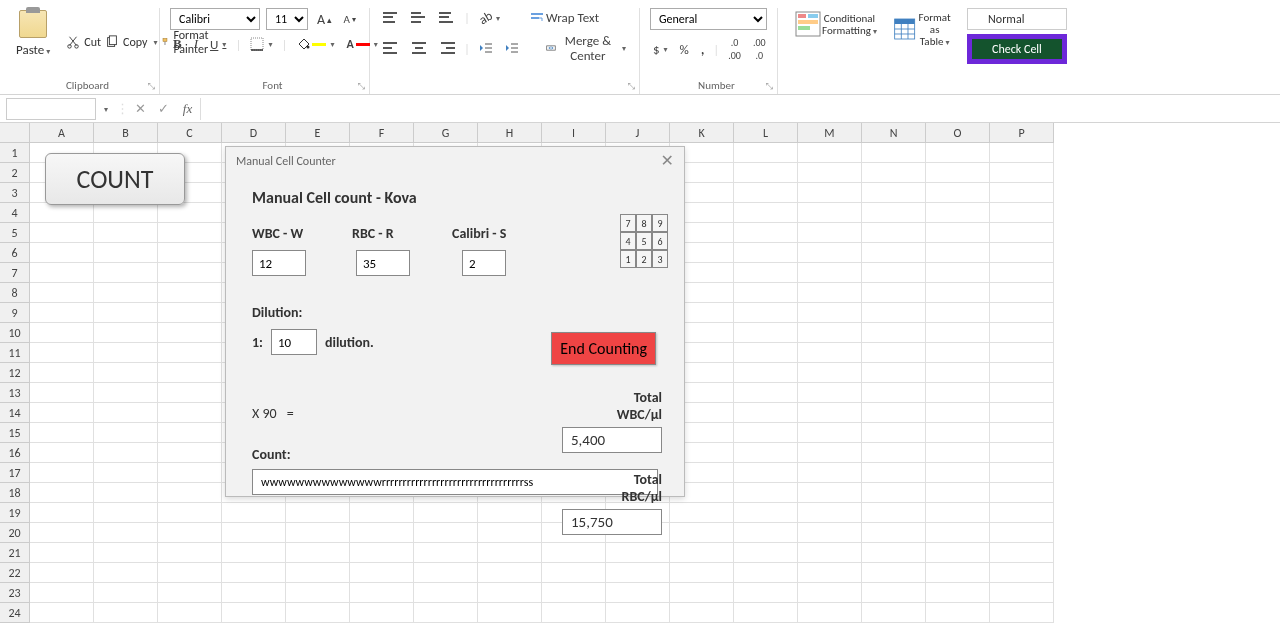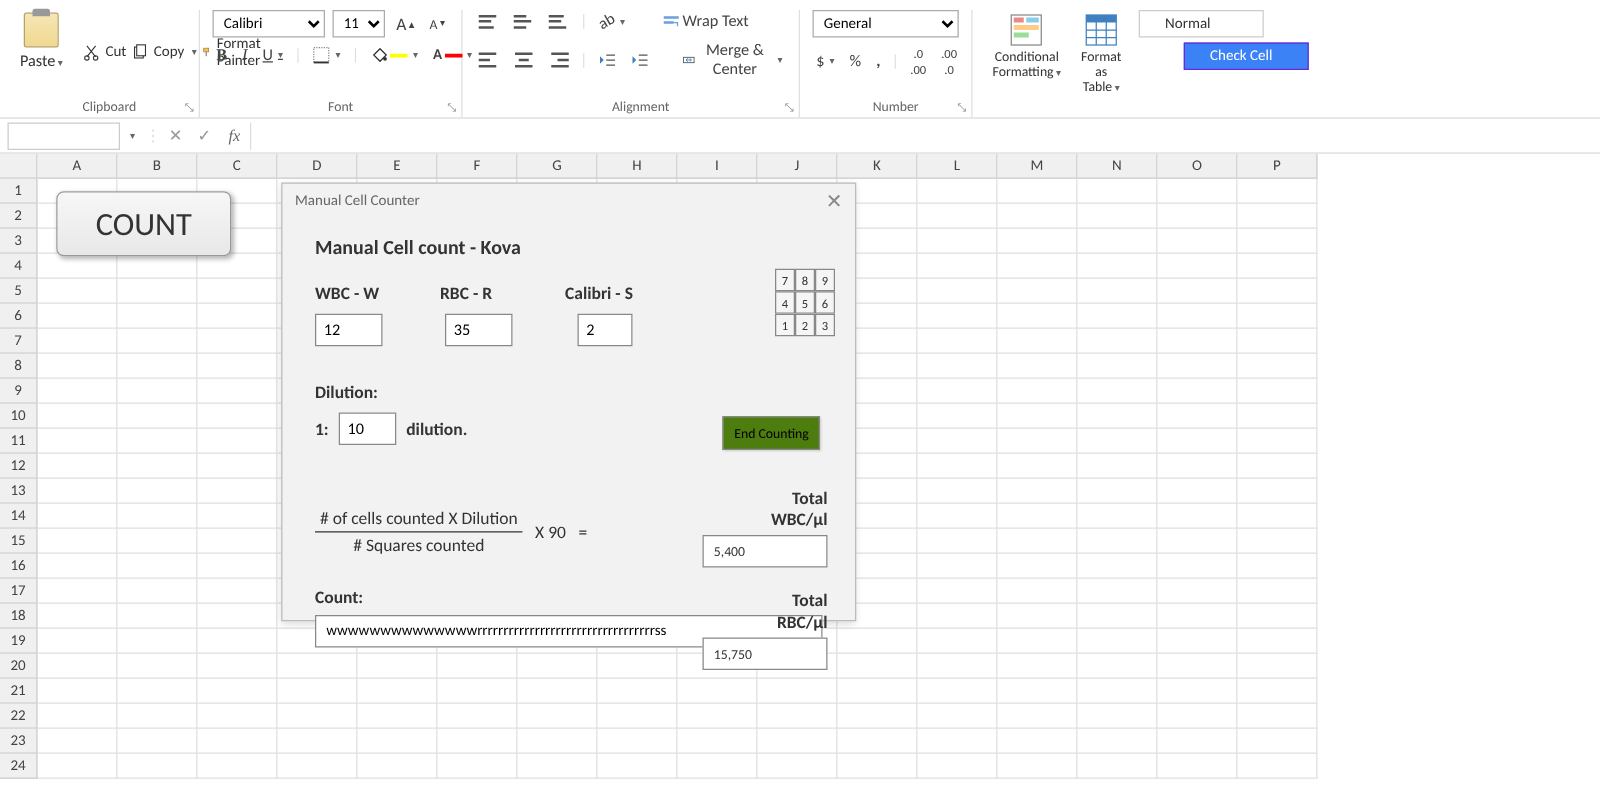--- a/index.html
+++ b/index.html
@@ -29,21 +29,21 @@
 .caret-down { font-size: 8px; color: #666; margin-left:2px; }
 .color-bar { width: 14px; height: 3px; }
 
 
 .align-icon { width: 16px; height: 14px; display: flex; flex-direction: column; justify-content: space-around; }
 .align-line { height: 2px; background: #555; }
 
 
 .style-box { border: 1px solid #ccc; padding: 3px 20px; font-size: 12px; width: 100px; cursor:pointer; }
 .style-normal { background: #fff; }
-.style-check { background: #3b82f6; color: #fff; border: 1px solid #6d28d9; margin-left: 36px; }
+.style-check { background: #14532d; color: #fff; border: 5px solid #6d28d9; }
 
 
 .formula-bar { background: #fff; border-bottom: 1px solid #d4d4d4; display: flex; align-items: center; height: 28px; }
 .name-box { width: 90px; border: 1px solid #ccc; height: 22px; margin: 0 6px; padding: 0 4px; font-size: 12px; background: #fff; }
 .fb-btn { background: none; border: none; color: #999; padding: 0 6px; cursor: pointer; font-size: 13px; }
 .fb-sep { color: #ddd; }
 .fx { font-style: italic; font-family: serif; font-size: 13px; color: #666; padding: 0 8px; }
 .formula-input { flex: 1; border-left: 1px solid #ddd; height: 22px; padding: 0 6px; background: #fff; border-top:none; border-bottom:none; border-right:none; outline:none; }
 
 
@@ -65,37 +65,37 @@
 .dialog-title { display: flex; justify-content: space-between; align-items: center; padding: 4px 10px; font-size: 12px; color: #666; }
 .close-x { cursor: pointer; font-size: 16px; color: #888; }
 .dialog-body { padding: 8px 26px; position: relative; }
 .d-title { text-align: left; font-weight: bold; font-size: 16px; margin: 6px 0 18px 0; }
 .labels-row { display: flex; gap: 40px; font-weight: bold; font-size: 14px; }
 .inputs-row { display: flex; gap: 40px; margin-top: 8px; }
 .d-input { width: 54px; height: 26px; border: 1px solid #888; padding: 0 6px; font-size: 13px; background:#fff; }
 .keypad { position: absolute; right: 16px; top: 40px; }
 .keypad-row { display: flex; }
 .key { width: 16px; height: 18px; border: 1px solid #888; background: #f5f5f5; font-size: 10px; display:flex; align-items:center; justify-content:center; cursor:pointer; }
-.end-btn { position: absolute; right: 28px; top: 158px; border: 1px solid #888; background: #4d7c0f; padding: 6px 8px; font-size: 11px; cursor: pointer; box-shadow: 1px 1px 2px rgba(0,0,0,0.2); }
+.end-btn { position: absolute; right: 28px; top: 158px; border: 1px solid #888; background: #ef4444; padding: 6px 8px; font-size: 16px; cursor: pointer; box-shadow: 1px 1px 2px rgba(0,0,0,0.2); }
 .dilution-lbl { font-weight: bold; font-size: 14px; margin-top: 28px; }
 .dilution-row { display: flex; align-items: center; gap: 8px; margin-top: 8px; font-size: 14px; font-weight: bold; }
 .dilution-row .d-input { width: 46px; font-weight:normal; }
 .formula-box { margin-top: 50px; font-size: 14px; display: flex; align-items: center; gap: 10px; }
 .formula-frac { display: flex; flex-direction: column; align-items: center; }
 .frac-top2 { border-bottom: 1px solid #333; padding: 0 4px 2px 4px; }
 .frac-bot { padding-top: 2px; }
 .totals { position: absolute; right: 22px; top: 215px; text-align: right; font-weight: bold; font-size: 14px; }
-.total-val { border: 1px solid #888; width: 100px; height: 26px; padding: 0 8px; font-size: 11px; background:#fff; text-align:right; margin-top:4px; font-weight:normal; display:flex; align-items:center; }
+.total-val { border: 1px solid #888; width: 100px; height: 26px; padding: 0 8px; font-size: 15px; background:#fff; text-align:right; margin-top:4px; font-weight:normal; display:flex; align-items:center; }
 .total-block { margin-bottom: 18px; }
 .count-lbl { font-weight: bold; font-size: 14px; margin-top: 24px; }
 .count-input { width: 406px; height: 26px; border: 1px solid #888; padding: 0 8px; font-size: 12px; background:#fff; margin-top: 6px; font-family: inherit; }
 
 
 .big-icon { width: 28px; height: 28px; }
-.rib-col { display:flex; flex-direction:column; align-items:center; padding: 2px 6px; cursor:pointer; font-size:11px; text-align:center; }
+.rib-col { display:flex; align-items:center; padding: 2px 6px; cursor:pointer; font-size:11px; text-align:center; }
 </style>
 </head>
 <body>
 
 <div class="ribbon">
 
   <div class="ribbon-group" style="width:160px;">
     <div class="ribbon-content" style="flex-direction:row;">
       <div class="paste-btn">
         <div class="paste-icon"></div>
@@ -253,21 +253,20 @@
         <button class="small-btn">
           <svg width="14" height="14" viewBox="0 0 14 14">
               <rect x="1" y="4" width="12" height="6" fill="none" stroke="#555"></rect>
               <path d="M4 7h6M4 7l2-2M4 7l2 2M10 7l-2-2M10 7l-2 2" stroke="#4080c0" fill="none"></path>
             </svg>
           <span>Merge &amp; Center</span>
             <span class="caret-down">▾</span>
         </button>
       </div>
     </div>
-    <div class="ribbon-group-label">Alignment</div>
     <span class="group-launcher">⤡</span>
   </div>
 
   <div class="ribbon-group" style="width:138px;">
     <div class="ribbon-content">
       <div class="ribbon-row">
         <select class="font-select" style="width:126px;"><option>General</option></select>
       </div>
       <div class="ribbon-row">
         <button class="small-btn">$<span class="caret-down">▾</span></button>
@@ -846,24 +845,20 @@
       <button class="end-btn">End Counting</button>
 
       <div class="dilution-lbl">Dilution:</div>
       <div class="dilution-row">
         <span>1:</span>
         <input class="d-input" value="10" style="">
         <span>dilution.</span>
       </div>
 
       <div class="formula-box">
-        <div class="formula-frac">
-          <div class="frac-top2"># of cells counted  X  Dilution</div>
-          <div class="frac-bot"># Squares counted</div>
-        </div>
         <span>X 90</span>
         <span>=</span>
       </div>
 
       <div class="totals">
         <div class="total-block">
           <div style="white-space:pre-line;">Total<br>WBC/µl</div>
           <div class="total-val">5,400</div>
         </div>
         <div class="total-block">

